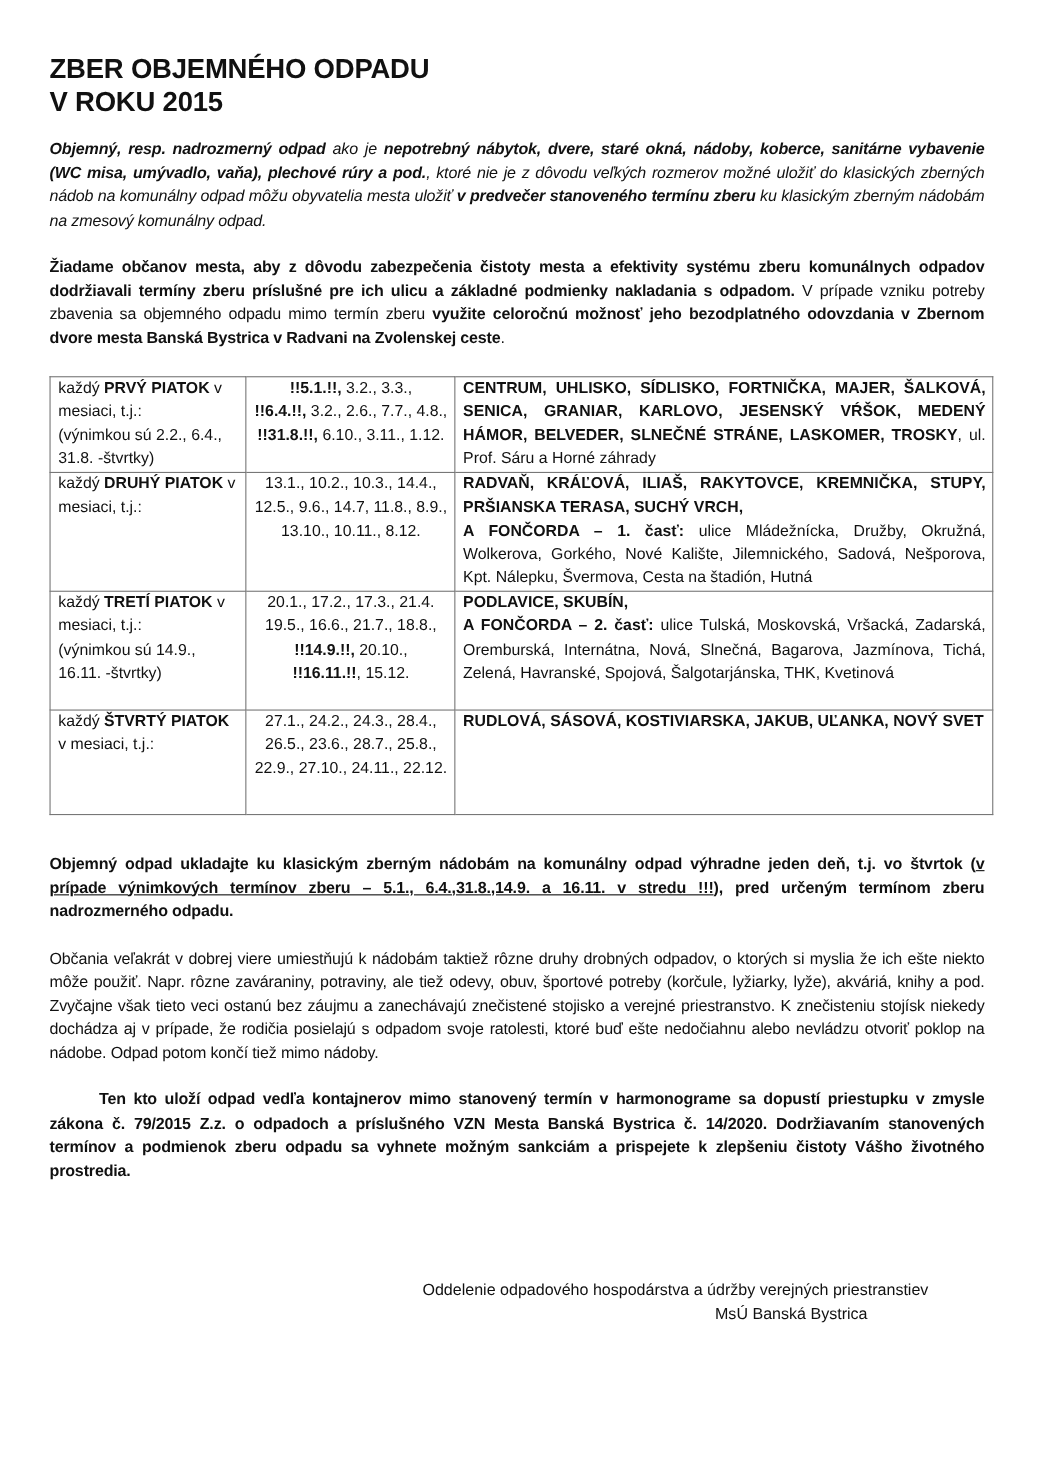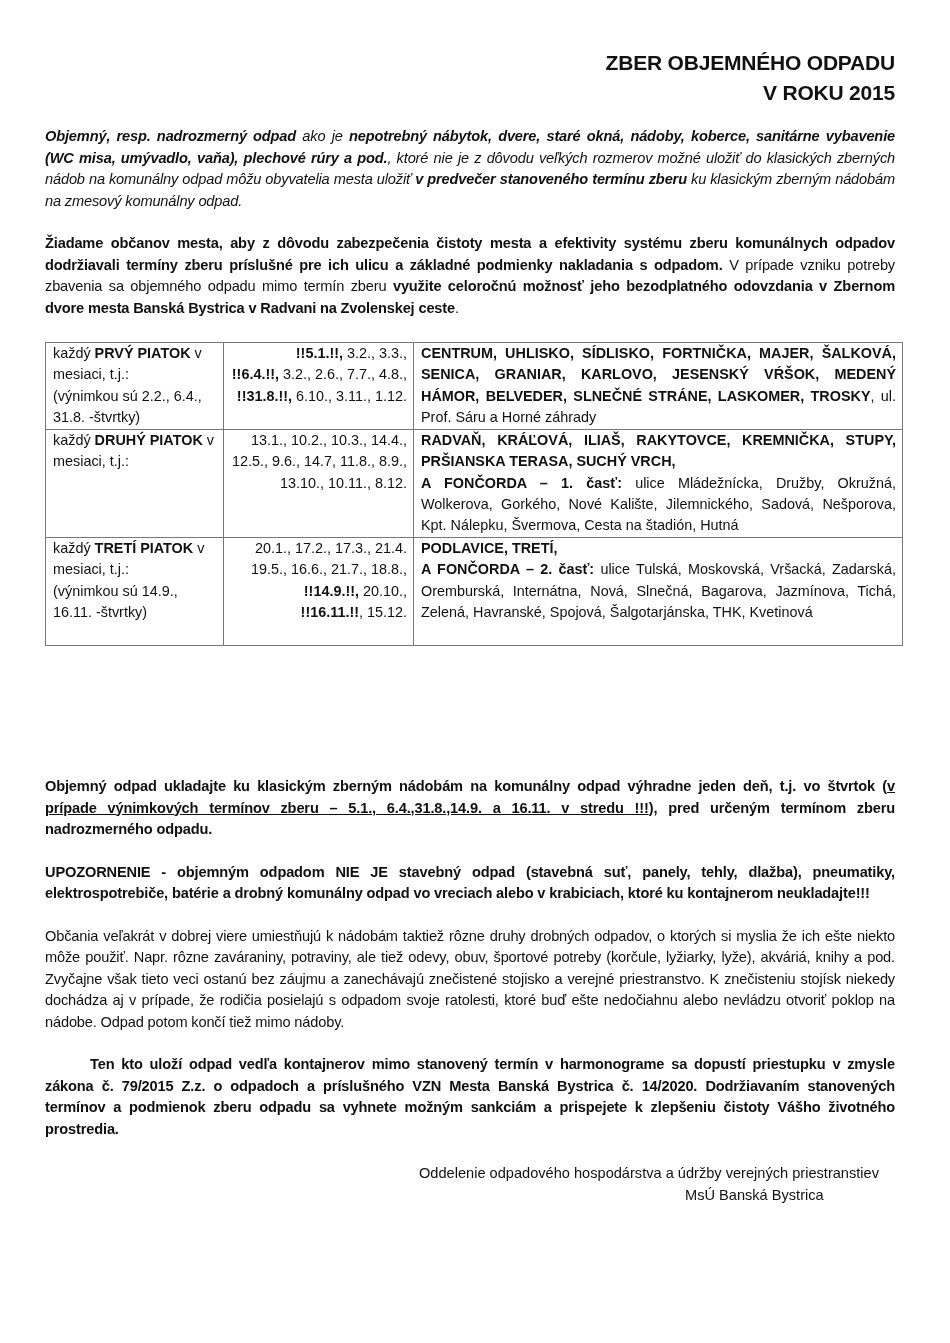--- a/index.html
+++ b/index.html
@@ -1,38 +1,38 @@
 <!DOCTYPE html>
 <html><head>
 <meta charset="utf-8">
 <style>
   html, body { margin: 0; padding: 0; background: #ffffff; }
   body { width: 950px; height: 1343px; position: relative; overflow: hidden;
          font-family: "Liberation Sans", "DejaVu Sans", sans-serif; color: #111; }
   .page { position: absolute; left: 45px; top: 48px; width: 850px; }
-  .title { text-align: right; font-weight: bold; font-size: 21px; line-height: 30px; letter-spacing: -0.2px; }
+  .title { text-align: left; font-weight: bold; font-size: 25px; line-height: 30px; letter-spacing: -0.2px; }
   p { margin: 0; font-size: 14.6px; line-height: 21.5px; text-align: justify; letter-spacing: -0.15px; }
   b { font-weight: bold; }
   .u { text-decoration: underline; }
   .p1 { margin-top: 18px; font-style: italic; }
   .p2 { margin-top: 21px; }
   table.sched { position: absolute; left: 45px; top: 342px; width: 858px; border-collapse: collapse;
                 font-size: 14.4px; line-height: 21.3px; }
   table.sched td { border: 1.5px solid #777; vertical-align: top; padding: 0 6px 0 7px; }
   td.c1 { width: 164px; text-align: left; }
-  td.c2 { width: 176px; text-align: right; }
+  td.c2 { width: 176px; text-align: center; }
   td.c3 { text-align: justify; }
   tr.r1 td { height: 86px; }
   tr.r2 td { height: 107px; }
   tr.r3 td { height: 107px; }
   tr.r4 td { height: 94px; }
   .after { position: absolute; left: 45px; top: 776px; width: 850px; }
   .after p + p { margin-top: 21px; }
   .indent { text-indent: 45px; }
-  .sig { position: absolute; font-size: 14.6px; line-height: 21.5px; margin-left: 35px; }
+  .sig { position: absolute; font-size: 14.6px; line-height: 21.5px; }
 </style>
 </head>
 <body>
 
 <div class="page">
   <div class="title">ZBER OBJEMNÉHO ODPADU</div>
   <div class="title">V ROKU 2015</div>
 
   <p class="p1"><b>Objemný, resp. nadrozmerný odpad</b><span> ako je </span><b>nepotrebný nábytok, dvere, staré okná, nádoby, koberce, sanitárne vybavenie (WC misa, umývadlo, vaňa), plechové rúry a pod.</b><span>, ktoré nie je z dôvodu veľkých rozmerov možné uložiť do klasických zberných nádob na komunálny odpad môžu obyvatelia mesta uložiť </span><b>v predvečer stanoveného termínu zberu</b><span> ku klasickým zberným nádobám na zmesový komunálny odpad.</span></p>
 
@@ -47,26 +47,30 @@
     <td class="c3"><b>CENTRUM, UHLISKO, SÍDLISKO, FORTNIČKA, MAJER, ŠALKOVÁ, SENICA, GRANIAR, KARLOVO, JESENSKÝ VŔŠOK, MEDENÝ HÁMOR, BELVEDER, SLNEČNÉ STRÁNE, LASKOMER, TROSKY</b><span>, ul. Prof. Sáru a Horné záhrady</span></td>
   </tr>
   <tr class="r2">
     <td class="c1"><span>každý </span><b>DRUHÝ PIATOK</b><span> v mesiaci, t.j.:</span></td>
     <td class="c2">13.1., 10.2., 10.3., 14.4., 12.5., 9.6., 14.7, 11.8., 8.9., 13.10., 10.11., 8.12.</td>
     <td class="c3"><b>RADVAŇ, KRÁĽOVÁ, ILIAŠ, RAKYTOVCE, KREMNIČKA, STUPY, PRŠIANSKA TERASA, SUCHÝ VRCH,</b><br><b> A FONČORDA – 1. časť:</b><span> ulice Mládežnícka, Družby, Okružná, Wolkerova, Gorkého, Nové Kalište, Jilemnického, Sadová, Nešporova, Kpt. Nálepku, Švermova, Cesta na štadión, Hutná</span></td>
   </tr>
   <tr class="r3">
     <td class="c1"><span>každý </span><b>TRETÍ PIATOK</b><span> v mesiaci, t.j.:</span><br><span>(výnimkou sú 14.9., 16.11. -štvrtky)</span></td>
     <td class="c2"><span>20.1., 17.2., 17.3., 21.4. 19.5., 16.6., 21.7., 18.8., </span><b>!!14.9.!!,</b><span> 20.10., </span><br><b>!!16.11.!!</b><span>, 15.12.</span></td>
-    <td class="c3"><b>PODLAVICE, TRETÍ,</b><br><b>A FONČORDA – 2. časť:</b><span> ulice Tulská, Moskovská, Vršacká, Zadarská, Oremburská, Internátna, Nová, Slnečná, Bagarova, Jazmínova, Tichá, Zelená, Havranské, Spojová, Šalgotarjánska, THK, Kvetinová</span></td>
+    <td class="c3"><b>PODLAVICE, SKUBÍN,</b><br><b>A FONČORDA – 2. časť:</b><span> ulice Tulská, Moskovská, Vršacká, Zadarská, Oremburská, Internátna, Nová, Slnečná, Bagarova, Jazmínova, Tichá, Zelená, Havranské, Spojová, Šalgotarjánska, THK, Kvetinová</span></td>
+  </tr>
+  <tr class="r4">
+    <td class="c1"><span>každý </span><b>ŠTVRTÝ PIATOK</b><span> v mesiaci, t.j.:</span></td>
+    <td class="c2">27.1., 24.2., 24.3., 28.4., 26.5., 23.6., 28.7., 25.8., 22.9., 27.10., 24.11., 22.12.</td>
+    <td class="c3"><b>RUDLOVÁ, SÁSOVÁ, KOSTIVIARSKA, JAKUB, UĽANKA, NOVÝ SVET</b></td>
   </tr>
 </tbody>
   </table>
 
 <div class="after">
   <p><b>Objemný odpad ukladajte ku klasickým zberným nádobám na komunálny odpad výhradne jeden deň, t.j. vo štvrtok (</b><b class="u">v prípade výnimkových termínov zberu – 5.1., 6.4.,31.8.,14.9. a 16.11. v stredu !!!</b><b>), pred určeným termínom zberu nadrozmerného odpadu.</b></p>
-  <p><b>UPOZORNENIE - objemným odpadom NIE JE stavebný odpad (stavebná suť, panely, tehly, dlažba), pneumatiky, elektrospotrebiče, batérie a drobný komunálny odpad vo vreciach alebo v krabiciach, ktoré ku kontajnerom neukladajte!!!</b></p>
   <p>Občania veľakrát v dobrej viere umiestňujú k nádobám taktiež rôzne druhy drobných odpadov, o ktorých si myslia že ich ešte niekto môže použiť. Napr. rôzne zaváraniny, potraviny, ale tiež odevy, obuv, športové potreby (korčule, lyžiarky, lyže), akváriá, knihy a pod. Zvyčajne však tieto veci ostanú bez záujmu a zanechávajú znečistené stojisko a verejné priestranstvo. K znečisteniu stojísk niekedy dochádza aj v prípade, že rodičia posielajú s odpadom svoje ratolesti, ktoré buď ešte nedočiahnu alebo nevládzu otvoriť poklop na nádobe. Odpad potom končí tiež mimo nádoby.</p>
   <p class="indent"><b>Ten kto uloží odpad vedľa kontajnerov mimo stanovený termín v harmonograme sa dopustí priestupku v zmysle zákona č. 79/2015 Z.z. o odpadoch a príslušného VZN Mesta Banská Bystrica č. 14/2020. Dodržiavaním stanovených termínov a podmienok zberu odpadu sa vyhnete možným sankciám a prispejete k zlepšeniu čistoty Vášho životného prostredia.</b></p>
 </div>
 
 <div class="sig" style="left:384px; top:1163px;">Oddelenie odpadového hospodárstva a údržby verejných priestranstiev</div>
 <div class="sig" style="left:650px; top:1185px;">MsÚ Banská Bystrica</div>
 
 </body></html>

